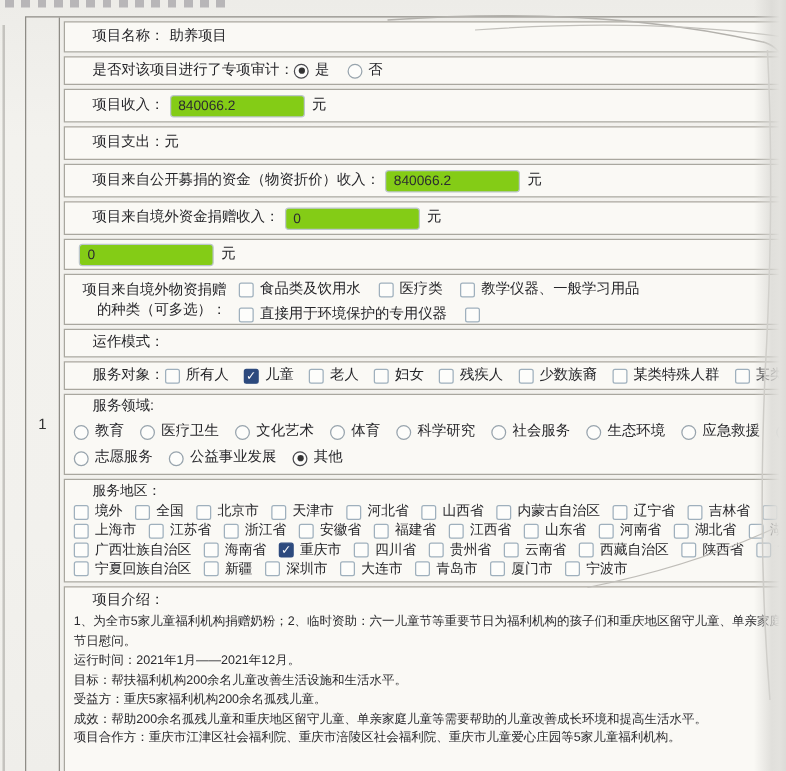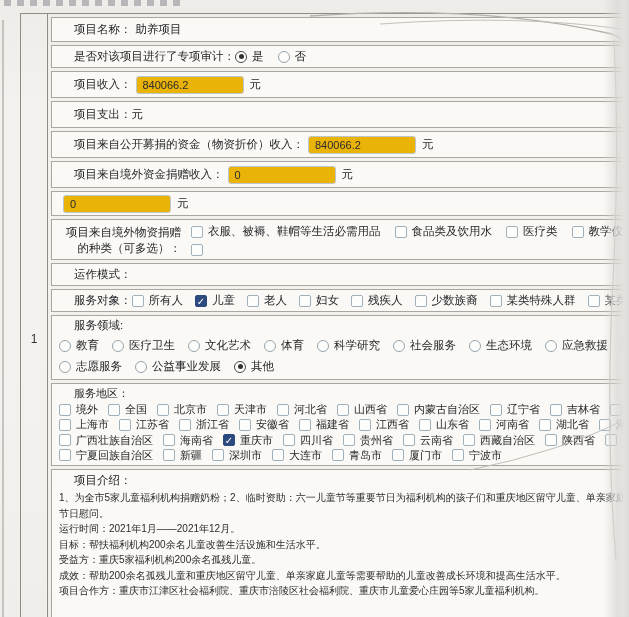--- a/index.html
+++ b/index.html
@@ -40,21 +40,21 @@
     display:flex;align-items:center;
     font-size:11.5px;color:#26262a;line-height:15px;
     overflow:visible;
   }
   .h25{height:25px}.h23{height:23px}.h27{height:27px}.h41{height:41px}
   .h65{height:65px}.h83{height:83px}.hintro{height:160px}
   .lbl{flex:none;white-space:nowrap;margin-left:15px;}
   .val{margin-left:4px;white-space:nowrap;}
   .ipt{
     display:inline-block;box-sizing:border-box;min-width:108px;height:18px;line-height:16px;
-    border:1px solid #bcc6cc;background:#eab308;border-radius:3px;
+    border:1px solid #bcc6cc;background:#84cc16;border-radius:3px;
     padding:0 6px;font-size:11px;margin:0 6px 0 4px;color:#2b2b30;white-space:nowrap;
   }
   .unit{white-space:nowrap;}
   .opts{display:flex;align-items:center;gap:14px;white-space:nowrap;}
   .opt{display:inline-flex;align-items:center;white-space:nowrap;cursor:default;}
   .cb{
     width:12px;height:12px;flex:none;margin-right:5px;box-sizing:border-box;
     border:1px solid #9fb0bd;background:#fdfdfb;border-radius:2px;
   }
   .cb.on{background:#2d4a7e;border-color:#2d4a7e;}
@@ -138,42 +138,42 @@
       <div class="row h25">
         <span class="ipt">0</span>
         <span class="unit">元</span>
       </div>
 
       <div class="row h41 types">
         <span class="lbl2">项目来自境外物资捐赠的种类（可多选）：</span>
         <span class="optcol">
           <span class="optline">
 
-              <span class="opt">
-                <span class="cb"></span>
-                <span>衣服、被褥、鞋帽等生活必需用品</span>
-              </span>
 
               <span class="opt">
                 <span class="cb"></span>
                 <span>食品类及饮用水</span>
               </span>
 
               <span class="opt">
                 <span class="cb"></span>
                 <span>医疗类</span>
               </span>
 
               <span class="opt">
                 <span class="cb"></span>
                 <span>教学仪器、一般学习用品</span>
               </span>
             </span>
           <span class="optline">
 
+              <span class="opt">
+                <span class="cb"></span>
+                <span>直接用于环境保护的专用仪器</span>
+              </span>
 
               <span class="opt">
                 <span class="cb"></span>
               </span>
             </span>
         </span>
       </div>
 
       <div class="row h23">
         <span class="lbl">运作模式：</span>

